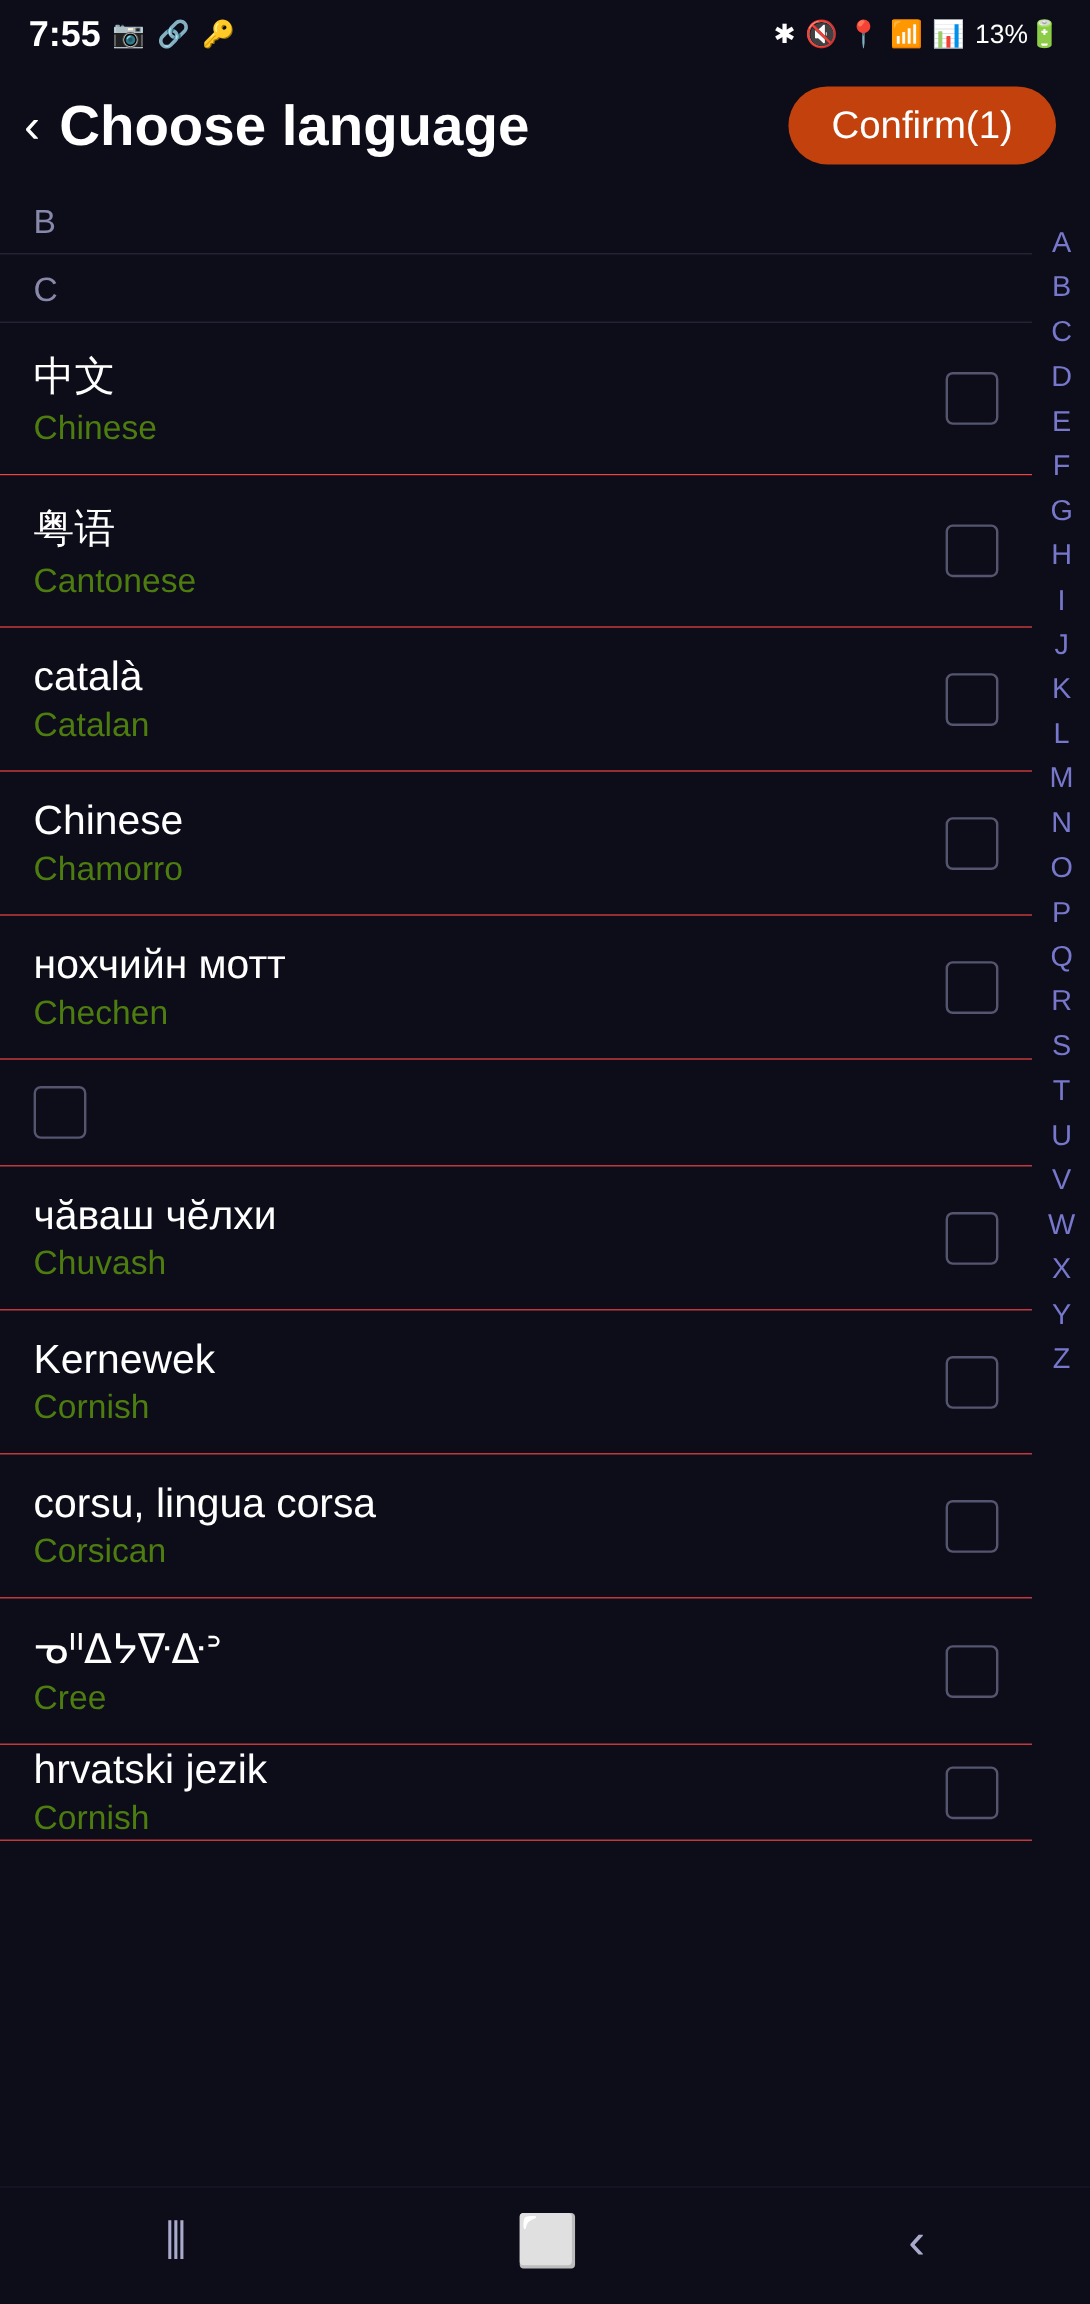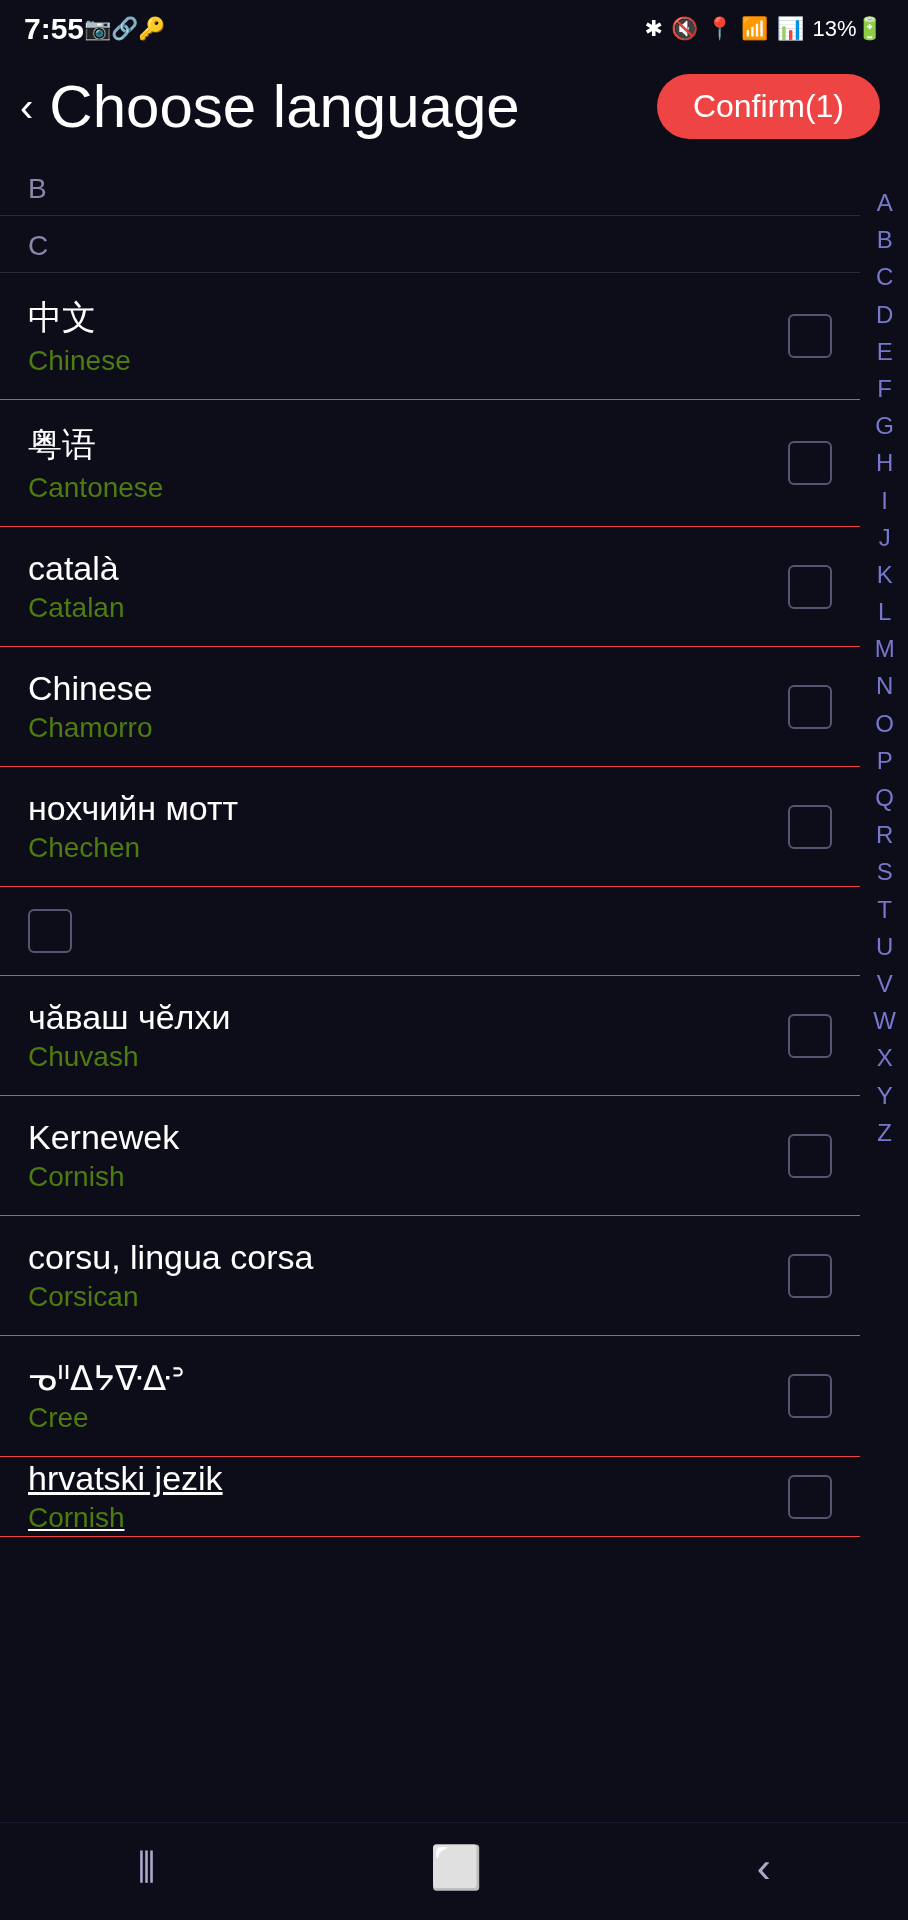--- a/index.html
+++ b/index.html
@@ -18,21 +18,21 @@
     
     .status-bar {
       display: flex;
       justify-content: space-between;
       align-items: center;
       padding: 12px 24px 8px 24px;
       font-size: 28px;
       font-weight: 500;
       color: #ffffff;
     }
-    .status-left { display: flex; align-items: center; }
+    .status-left { display: flex; align-items: center; gap: 10px; }
     .status-right { display: flex; align-items: center; gap: 8px; }
     .status-time { font-size: 30px; font-weight: 600; }
     .status-icon { font-size: 22px; }
 
     
     .header {
       display: flex;
       align-items: center;
       justify-content: space-between;
       padding: 18px 28px 18px 20px;
@@ -42,26 +42,26 @@
       align-items: center;
       gap: 16px;
     }
     .back-arrow {
       font-size: 40px;
       color: #ffffff;
       cursor: pointer;
       line-height: 1;
     }
     .header-title {
-      font-size: 60px;
-      font-weight: 400;
+      font-size: 47px;
+      font-weight: 700;
       color: #ffffff;
     }
     .confirm-button {
-      background-color: #ef4444;
+      background-color: #c2410c;
       color: #ffffff;
       border: none;
       border-radius: 50px;
       padding: 14px 36px;
       font-size: 32px;
       font-weight: 500;
       cursor: pointer;
     }
 
     
@@ -149,21 +149,20 @@
     .nav-icon {
       font-size: 42px;
       color: #aaaacc;
       cursor: pointer;
     }
 
     
     .language-item.partial {
       overflow: hidden;
       max-height: 80px;
-      text-decoration: underline;
     }
   </style>
 </head>
 <body>
 
 <div class="status-bar">
   <div class="status-left">
     <span class="status-time">7:55</span>
     <span class="status-icon">📷</span>
     <span class="status-icon">🔗</span>

